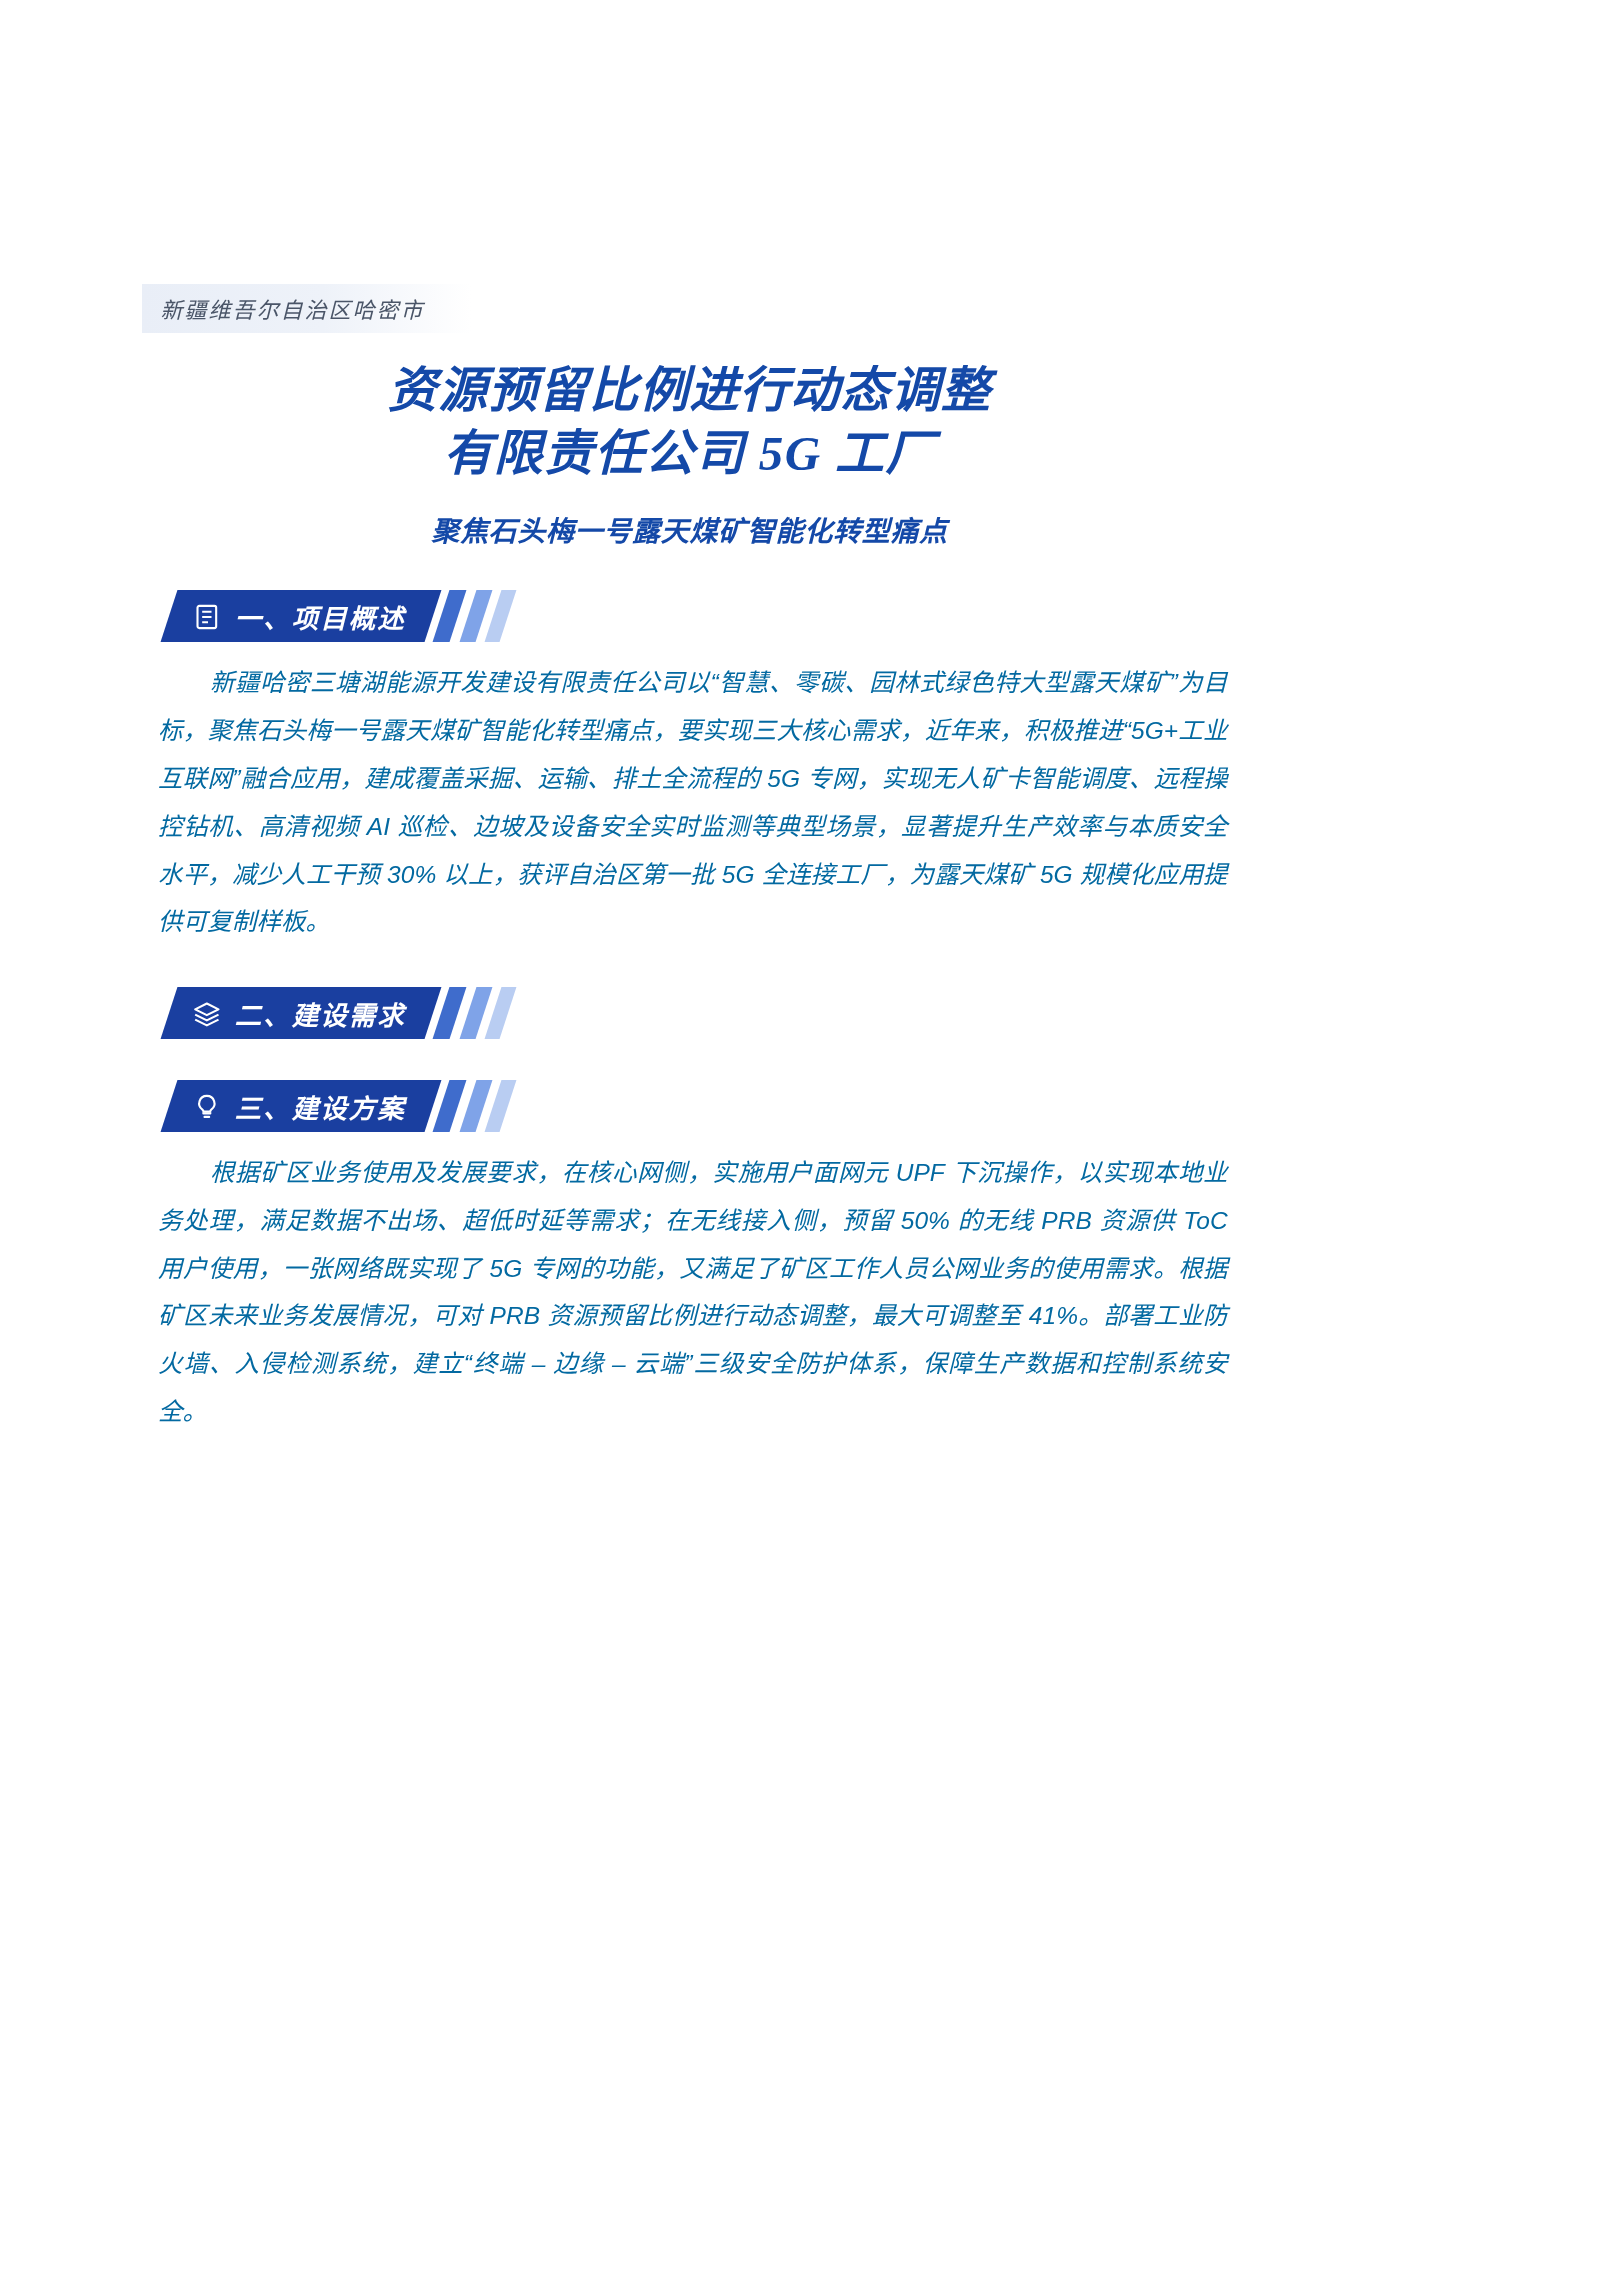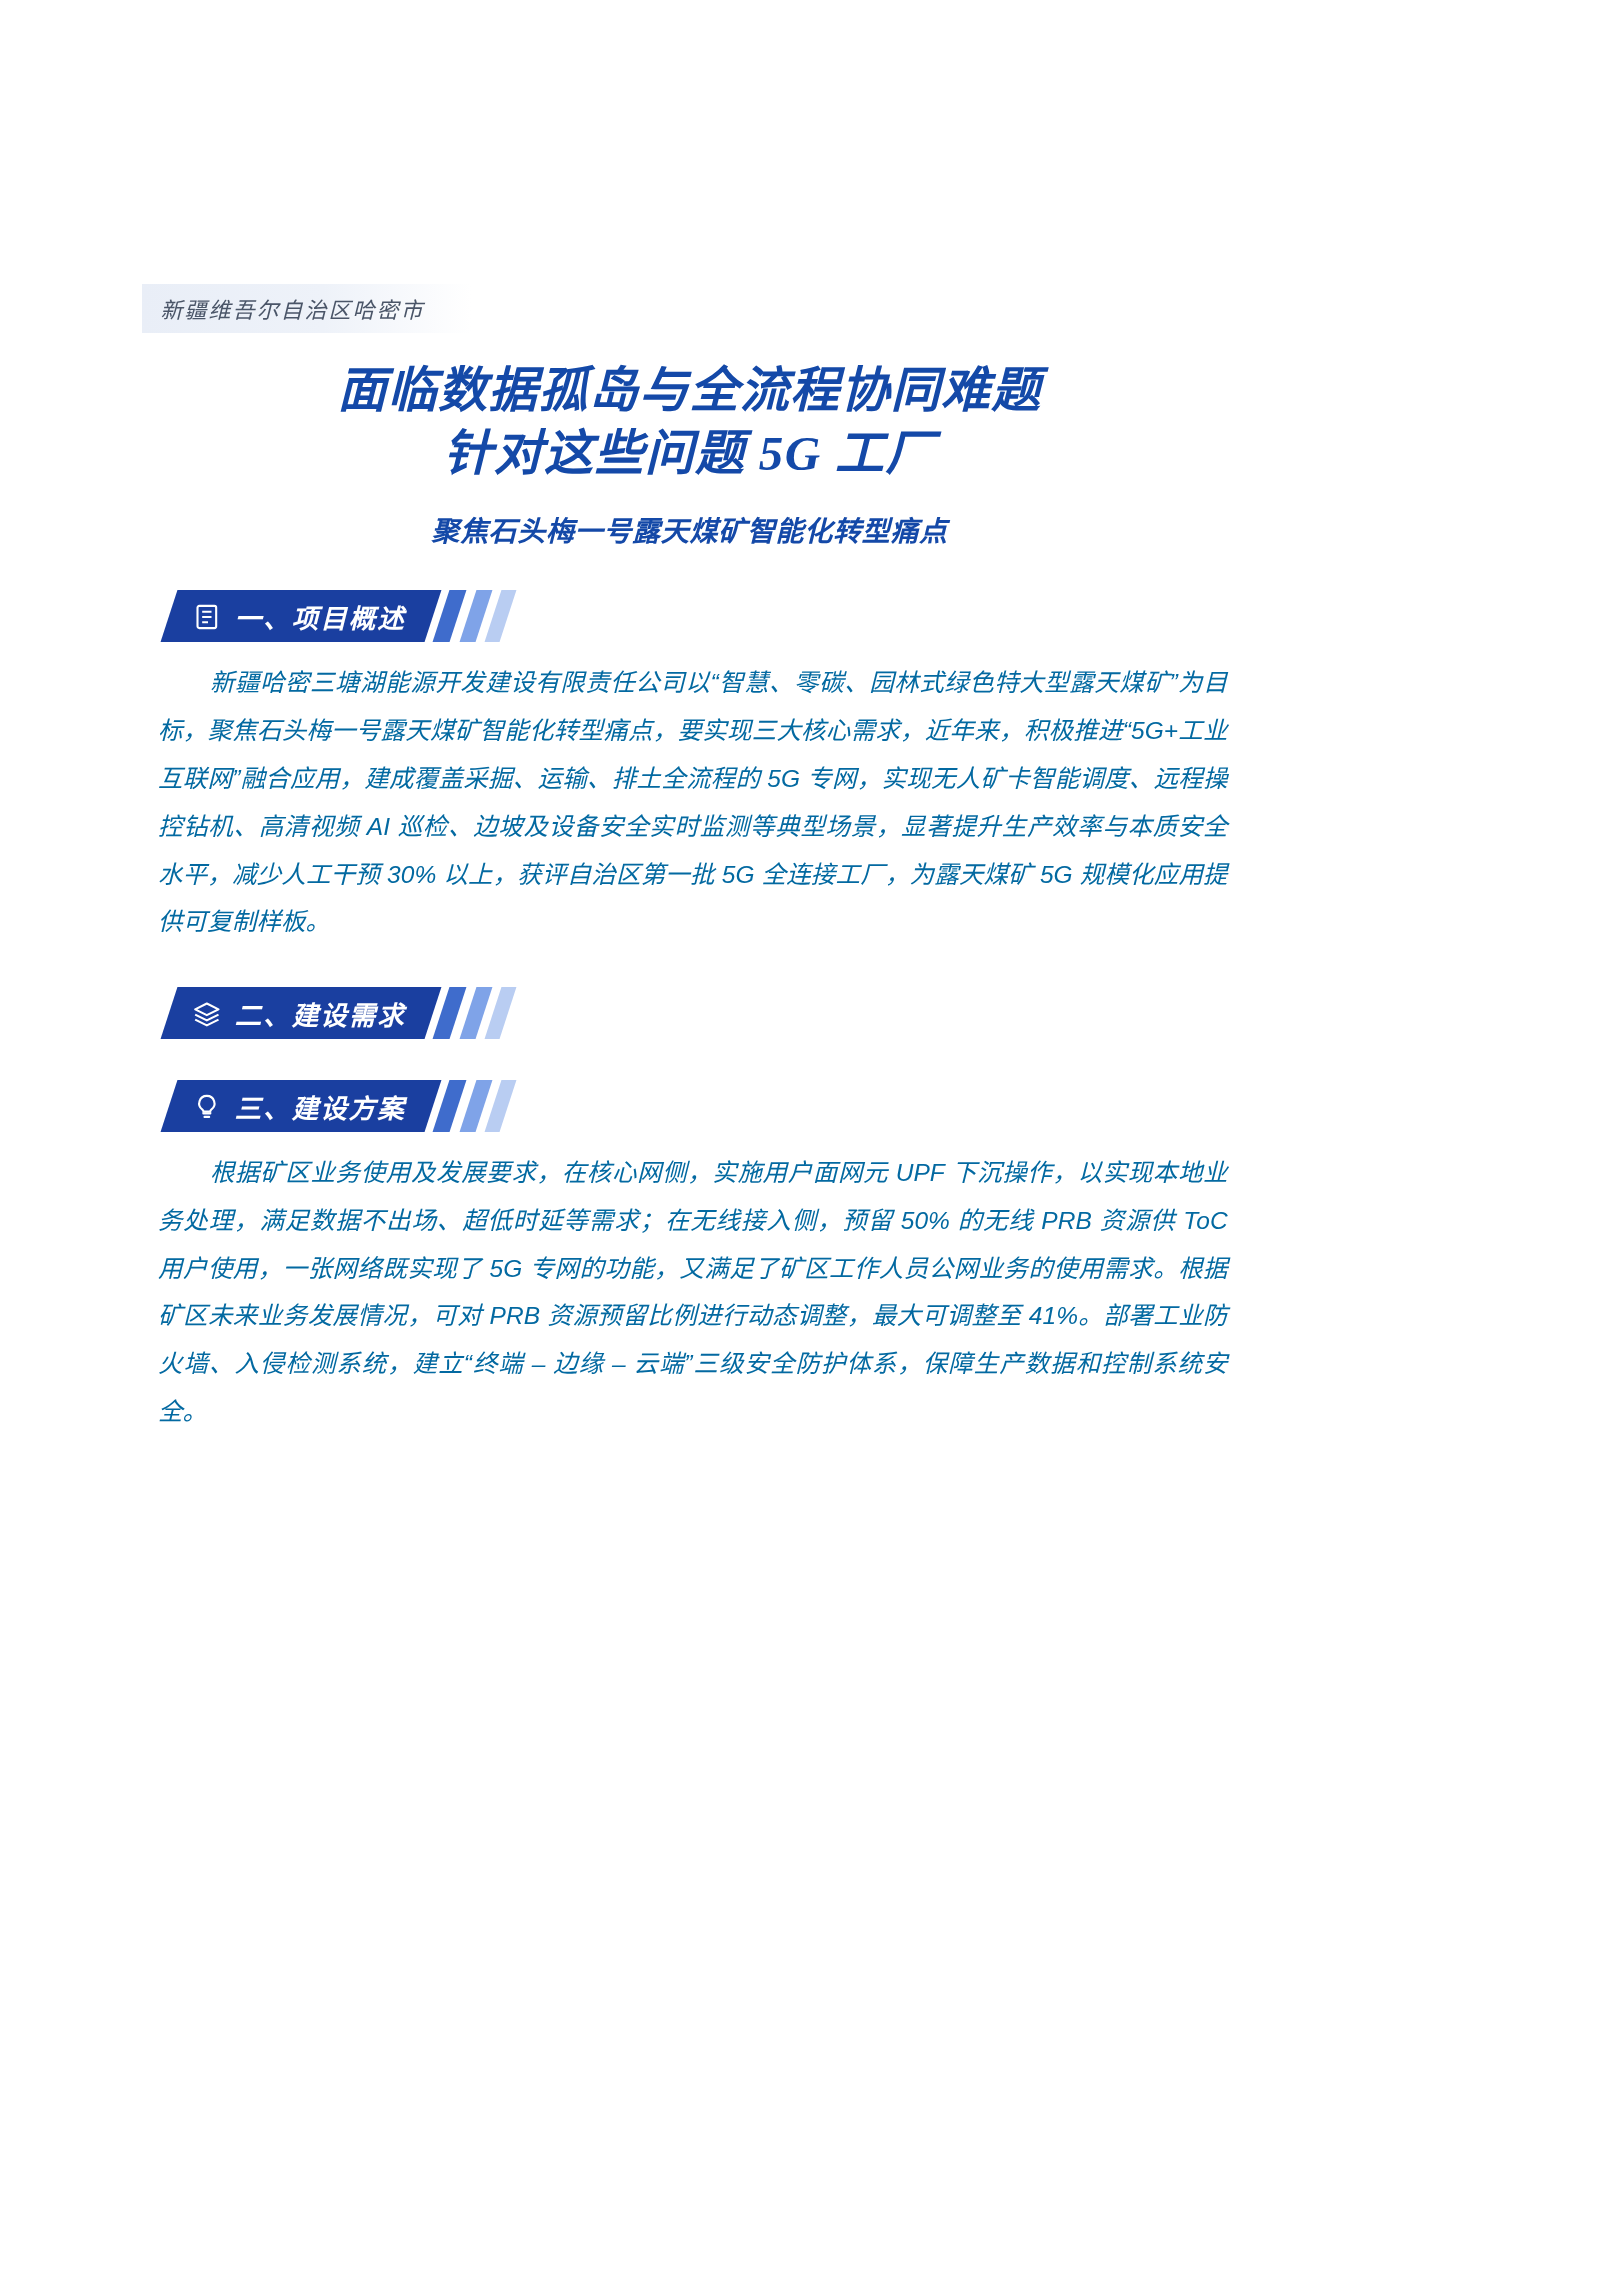--- a/index.html
+++ b/index.html
@@ -124,22 +124,22 @@
 </head>
 <body>
 
 <div class="page">
 
   <div class="region-tag-wrap">
     <span class="region-tag">新疆维吾尔自治区哈密市</span>
   </div>
 
   <h1 class="doc-title">
-    <span>面临数据孤岛与全流程协同难题</span>
-    <span class="line2">针对这些问题 5G 工厂</span>
+    <span>资源预留比例进行动态调整</span>
+    <span class="line2">有限责任公司 5G 工厂</span>
   </h1>
 
   <div class="doc-subtitle">聚焦石头梅一号露天煤矿智能化转型痛点</div>
 
   <div class="section-head">
     <div class="sh-main">
       <span class="sh-icon">
         <svg width="28" height="28" viewBox="0 0 24 24" fill="none" stroke="#ffffff" stroke-width="1.8">
           <rect x="4" y="2.5" width="16" height="19" rx="1.5"></rect>
           <line x1="8" y1="7.5" x2="16" y2="7.5"></line>

